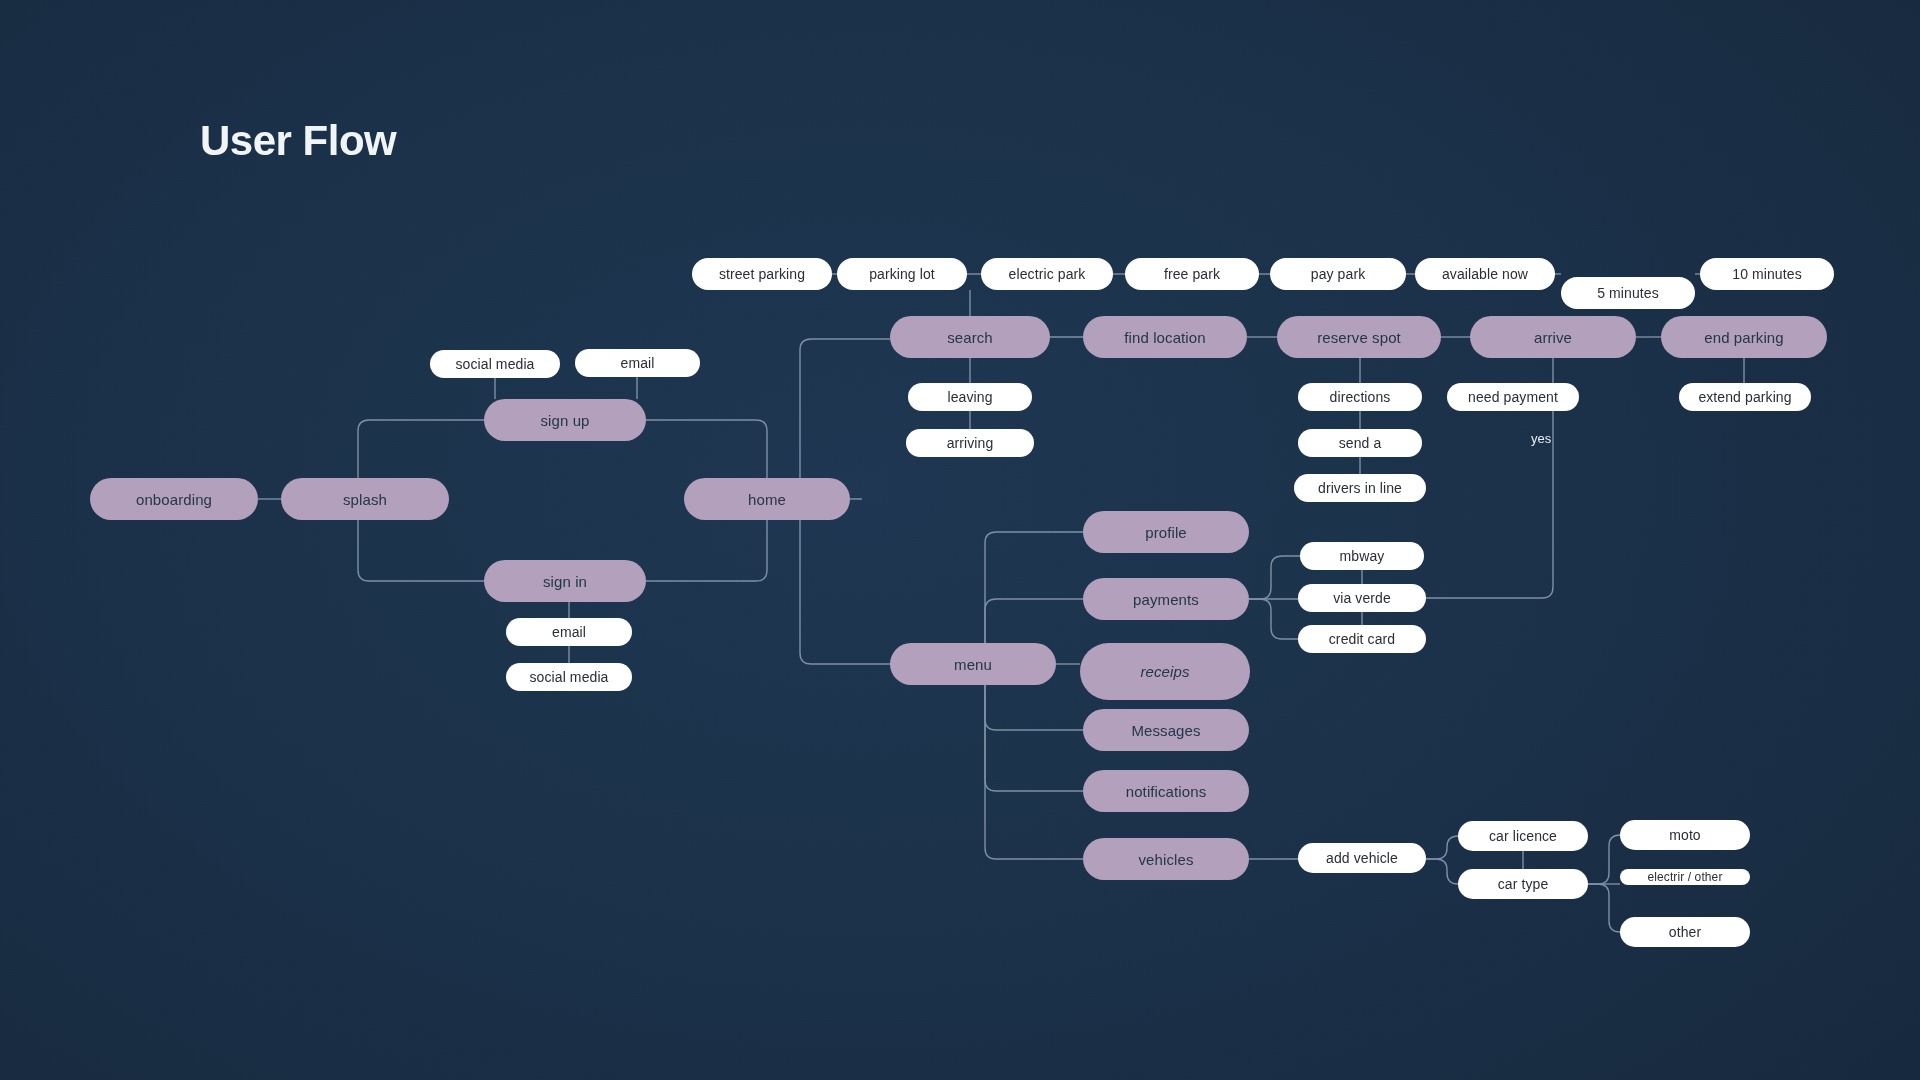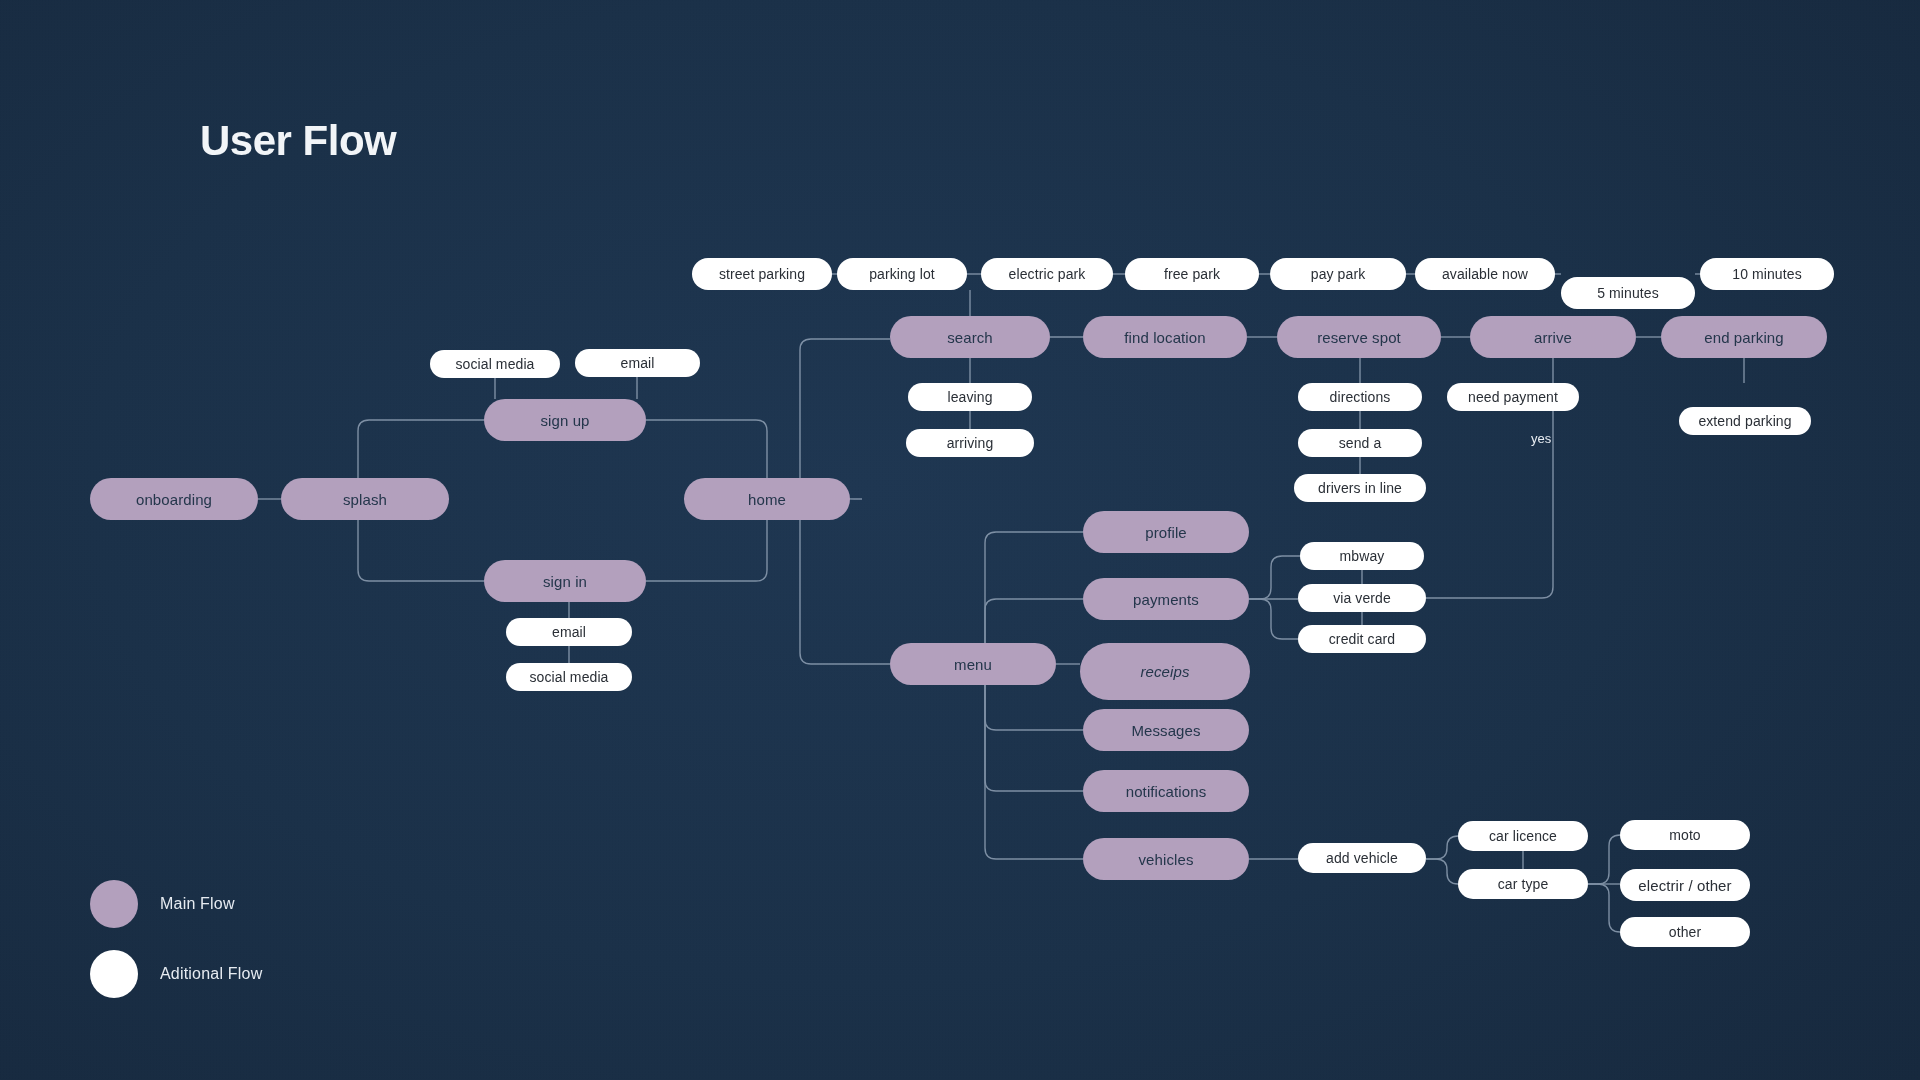--- a/index.html
+++ b/index.html
@@ -215,48 +215,38 @@
 
   <div class="node main" style="left:1277px;top:316px;width:164px;height:42px;">reserve spot</div>
   <div class="node additional" style="left:1298px;top:383px;width:124px;height:28px;font-size:14px;">directions</div>
   <div class="node additional" style="left:1298px;top:429px;width:124px;height:28px;font-size:14px;">send a</div>
   <div class="node additional" style="left:1294px;top:474px;width:132px;height:28px;font-size:14px;">drivers in line</div>
 
   <div class="node main" style="left:1470px;top:316px;width:166px;height:42px;">arrive</div>
   <div class="node additional" style="left:1447px;top:383px;width:132px;height:28px;font-size:14px;">need payment</div>
 
   <div class="node main" style="left:1661px;top:316px;width:166px;height:42px;">end parking</div>
-  <div class="node additional" style="left:1679px;top:383px;width:132px;height:28px;font-size:14px;margin-top:24px;">extend parking</div>
+  <div class="node additional" style="left:1679px;top:383px;width:132px;height:28px;font-size:14px;">extend parking</div>
 
   <div class="node main" style="left:890px;top:643px;width:166px;height:42px;">menu</div>
 
   <div class="node main" style="left:1083px;top:511px;width:166px;height:42px;">profile</div>
   <div class="node main" style="left:1083px;top:578px;width:166px;height:42px;">payments</div>
   <div class="node main" style="left:1080px;top:643px;width:170px;height:57px;font-style:italic;">receips</div>
   <div class="node main" style="left:1083px;top:709px;width:166px;height:42px;">Messages</div>
   <div class="node main" style="left:1083px;top:770px;width:166px;height:42px;">notifications</div>
   <div class="node main" style="left:1083px;top:838px;width:166px;height:42px;">vehicles</div>
 
   <div class="node additional" style="left:1300px;top:542px;width:124px;height:28px;font-size:14px;">mbway</div>
   <div class="node additional" style="left:1298px;top:584px;width:128px;height:28px;font-size:14px;">via verde</div>
   <div class="node additional" style="left:1298px;top:625px;width:128px;height:28px;font-size:14px;">credit card</div>
 
   <div class="node additional" style="left:1298px;top:843px;width:128px;height:30px;font-size:14px;">add vehicle</div>
   <div class="node additional" style="left:1458px;top:821px;width:130px;height:30px;font-size:14px;">car licence</div>
   <div class="node additional" style="left:1458px;top:869px;width:130px;height:30px;font-size:14px;">car type</div>
   <div class="node additional" style="left:1620px;top:820px;width:130px;height:30px;font-size:14px;">moto</div>
-  <div class="node additional" style="left:1620px;top:869px;width:130px;height:32px;font-size:15px;">electrir / other</div>
+  <div class="node additional" style="left:1620px;top:869px;width:130px;height:16px;font-size:12px;">electrir / other</div>
   <div class="node additional" style="left:1620px;top:917px;width:130px;height:30px;font-size:14px;">other</div>
 
   <div class="edge-label" style="left:1531px;top:431px;">yes</div>
 
-  <div id="legend">
-    <div class="legend-row">
-      <div class="legend-swatch main"></div>
-      <div class="legend-label">Main Flow</div>
-    </div>
-    <div class="legend-row">
-      <div class="legend-swatch additional"></div>
-      <div class="legend-label">Aditional Flow</div>
-    </div>
-  </div>
 
 </div>
 
 </body></html>

